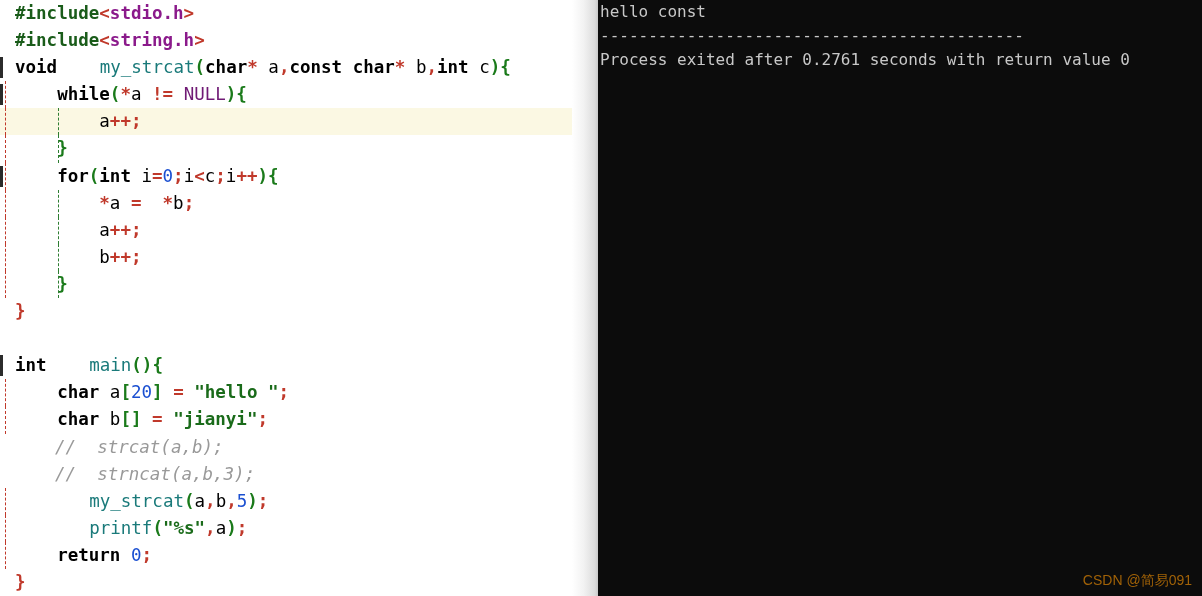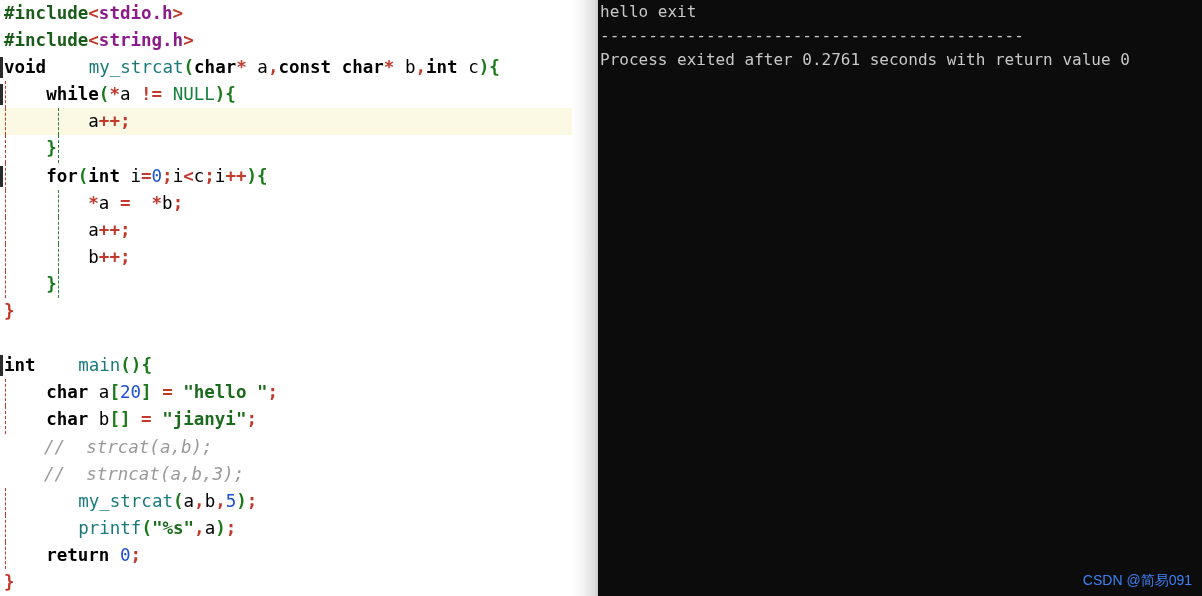--- a/index.html
+++ b/index.html
@@ -42,21 +42,21 @@
     font-family: "DejaVu Sans Mono", monospace;
     font-size: 17.5px;
     line-height: 27.1px;
     white-space: pre;
   }
 
   .ln {
     position: relative;
     height: 27.1px;
     line-height: 27.1px;
-    padding-left: 4px;
+    padding-left: 15px;
     white-space: pre;
     color: #000000;
   }
   .ln.hl { background: #fbf8e3; }
 
   
   .fold {
     position: absolute;
     left: 0; top: 3px;
     width: 3px; height: 21px;
@@ -77,21 +77,21 @@
   .pre  { color: #1a5c1a; font-weight: bold; }           
   .hdr  { color: #8b1a8b; font-weight: bold; }           
   .ang  { color: #c0392b; font-weight: bold; }           
   .fn   { color: #1a7a7a; margin-left: 32px; }                              
   .id   { color: #000000; }                              
   .op   { color: #c0392b; font-weight: bold; }           
   .par  { color: #1a7a1a; font-weight: bold; }           
   .brc  { color: #c0392b; font-weight: bold; }           
   .num  { color: #1a4fd1; }                              
   .str  { color: #1a6b1a; font-weight: bold; }           
-  .nul  { color: #15803d; }                              
+  .nul  { color: #701a75; }                              
   .cmt  { color: #999999; font-style: italic; margin-left: 40px; }          
 
   
   #console {
     position: absolute;
     left: 598px; top: 0;
     width: 604px; height: 596px;
     background: #0c0c0c;
     overflow: hidden;
   }
@@ -111,32 +111,32 @@
     background: #c8c8c8;
     vertical-align: -1px;
     margin-left: 1px;
   }
 
   #watermark {
     position: absolute;
     right: 10px; bottom: 6px;
     font-family: "Liberation Sans", sans-serif;
     font-size: 14px;
-    color: #3b82f6;
+    color: #a16207;
     white-space: pre;
   }
 </style>
 </head>
 <body>
 
 <div id="app">
 
   <div id="editor">
     <div id="code"><div class="ln"><span><span class="pre">#include</span><span class="ang">&lt;</span><span class="hdr">stdio.h</span><span class="ang">&gt;</span></span></div><div class="ln"><span><span class="pre">#include</span><span class="ang">&lt;</span><span class="hdr">string.h</span><span class="ang">&gt;</span></span></div><div class="ln"><span class="fold"></span><span><span class="kw">void</span> <span class="fn">my_strcat</span><span class="par">(</span><span class="kw">char</span><span class="op">*</span> <span class="id">a</span><span class="op">,</span><span class="kw">const</span> <span class="kw">char</span><span class="op">*</span> <span class="id">b</span><span class="op">,</span><span class="kw">int</span> <span class="id">c</span><span class="par">)</span><span class="par">{</span></span></div><div class="ln"><span class="fold"></span><span class="guide g1"></span><span>    <span class="kw">while</span><span class="par">(</span><span class="op">*</span><span class="id">a</span> <span class="op">!=</span> <span class="nul">NULL</span><span class="par">)</span><span class="par">{</span></span></div><div class="ln hl"><span class="guide g1"></span><span class="guide g2"></span><span>        <span class="id">a</span><span class="op">++</span><span class="op">;</span></span></div><div class="ln"><span class="guide g1"></span><span class="guide g2"></span><span>    <span class="par">}</span></span></div><div class="ln"><span class="fold"></span><span class="guide g1"></span><span>    <span class="kw">for</span><span class="par">(</span><span class="kw">int</span> <span class="id">i</span><span class="op">=</span><span class="num">0</span><span class="op">;</span><span class="id">i</span><span class="op">&lt;</span><span class="id">c</span><span class="op">;</span><span class="id">i</span><span class="op">++</span><span class="par">)</span><span class="par">{</span></span></div><div class="ln"><span class="guide g1"></span><span class="guide g2"></span><span>        <span class="op">*</span><span class="id">a</span> <span class="op">=</span>  <span class="op">*</span><span class="id">b</span><span class="op">;</span></span></div><div class="ln"><span class="guide g1"></span><span class="guide g2"></span><span>        <span class="id">a</span><span class="op">++</span><span class="op">;</span></span></div><div class="ln"><span class="guide g1"></span><span class="guide g2"></span><span>        <span class="id">b</span><span class="op">++</span><span class="op">;</span></span></div><div class="ln"><span class="guide g1"></span><span class="guide g2"></span><span>    <span class="par">}</span></span></div><div class="ln"><span><span class="brc">}</span></span></div><div class="ln"><span></span></div><div class="ln"><span class="fold"></span><span><span class="kw">int</span> <span class="fn">main</span><span class="par">(</span><span class="par">)</span><span class="par">{</span></span></div><div class="ln"><span class="guide g1"></span><span>    <span class="kw">char</span> <span class="id">a</span><span class="par">[</span><span class="num">20</span><span class="par">]</span> <span class="op">=</span> <span class="str">"hello "</span><span class="op">;</span></span></div><div class="ln"><span class="guide g1"></span><span>    <span class="kw">char</span> <span class="id">b</span><span class="par">[</span><span class="par">]</span> <span class="op">=</span> <span class="str">"jianyi"</span><span class="op">;</span></span></div><div class="ln"><span><span class="cmt">//  strcat(a,b);</span></span></div><div class="ln"><span><span class="cmt">//  strncat(a,b,3);</span></span></div><div class="ln"><span class="guide g1"></span><span>    <span class="fn">my_strcat</span><span class="par">(</span><span class="id">a</span><span class="op">,</span><span class="id">b</span><span class="op">,</span><span class="num">5</span><span class="par">)</span><span class="op">;</span></span></div><div class="ln"><span class="guide g1"></span><span>    <span class="fn">printf</span><span class="par">(</span><span class="str">"%s"</span><span class="op">,</span><span class="id">a</span><span class="par">)</span><span class="op">;</span></span></div><div class="ln"><span class="guide g1"></span><span>    <span class="kw">return</span> <span class="num">0</span><span class="op">;</span></span></div><div class="ln"><span><span class="brc">}</span></span></div></div>
     <div id="editor-edge"></div>
   </div>
 
   <div id="console">
-    <div id="console-text"><div class="cline">hello exit</div><div class="cline">--------------------------------------------</div><div class="cline">Process exited after 0.2761 seconds with return value 0</div><div class="cline"></div></div>
+    <div id="console-text"><div class="cline">hello const</div><div class="cline">--------------------------------------------</div><div class="cline">Process exited after 0.2761 seconds with return value 0</div><div class="cline"></div></div>
     <div id="watermark">CSDN @简易091</div>
   </div>
 
 </div>
 
 </body></html>

